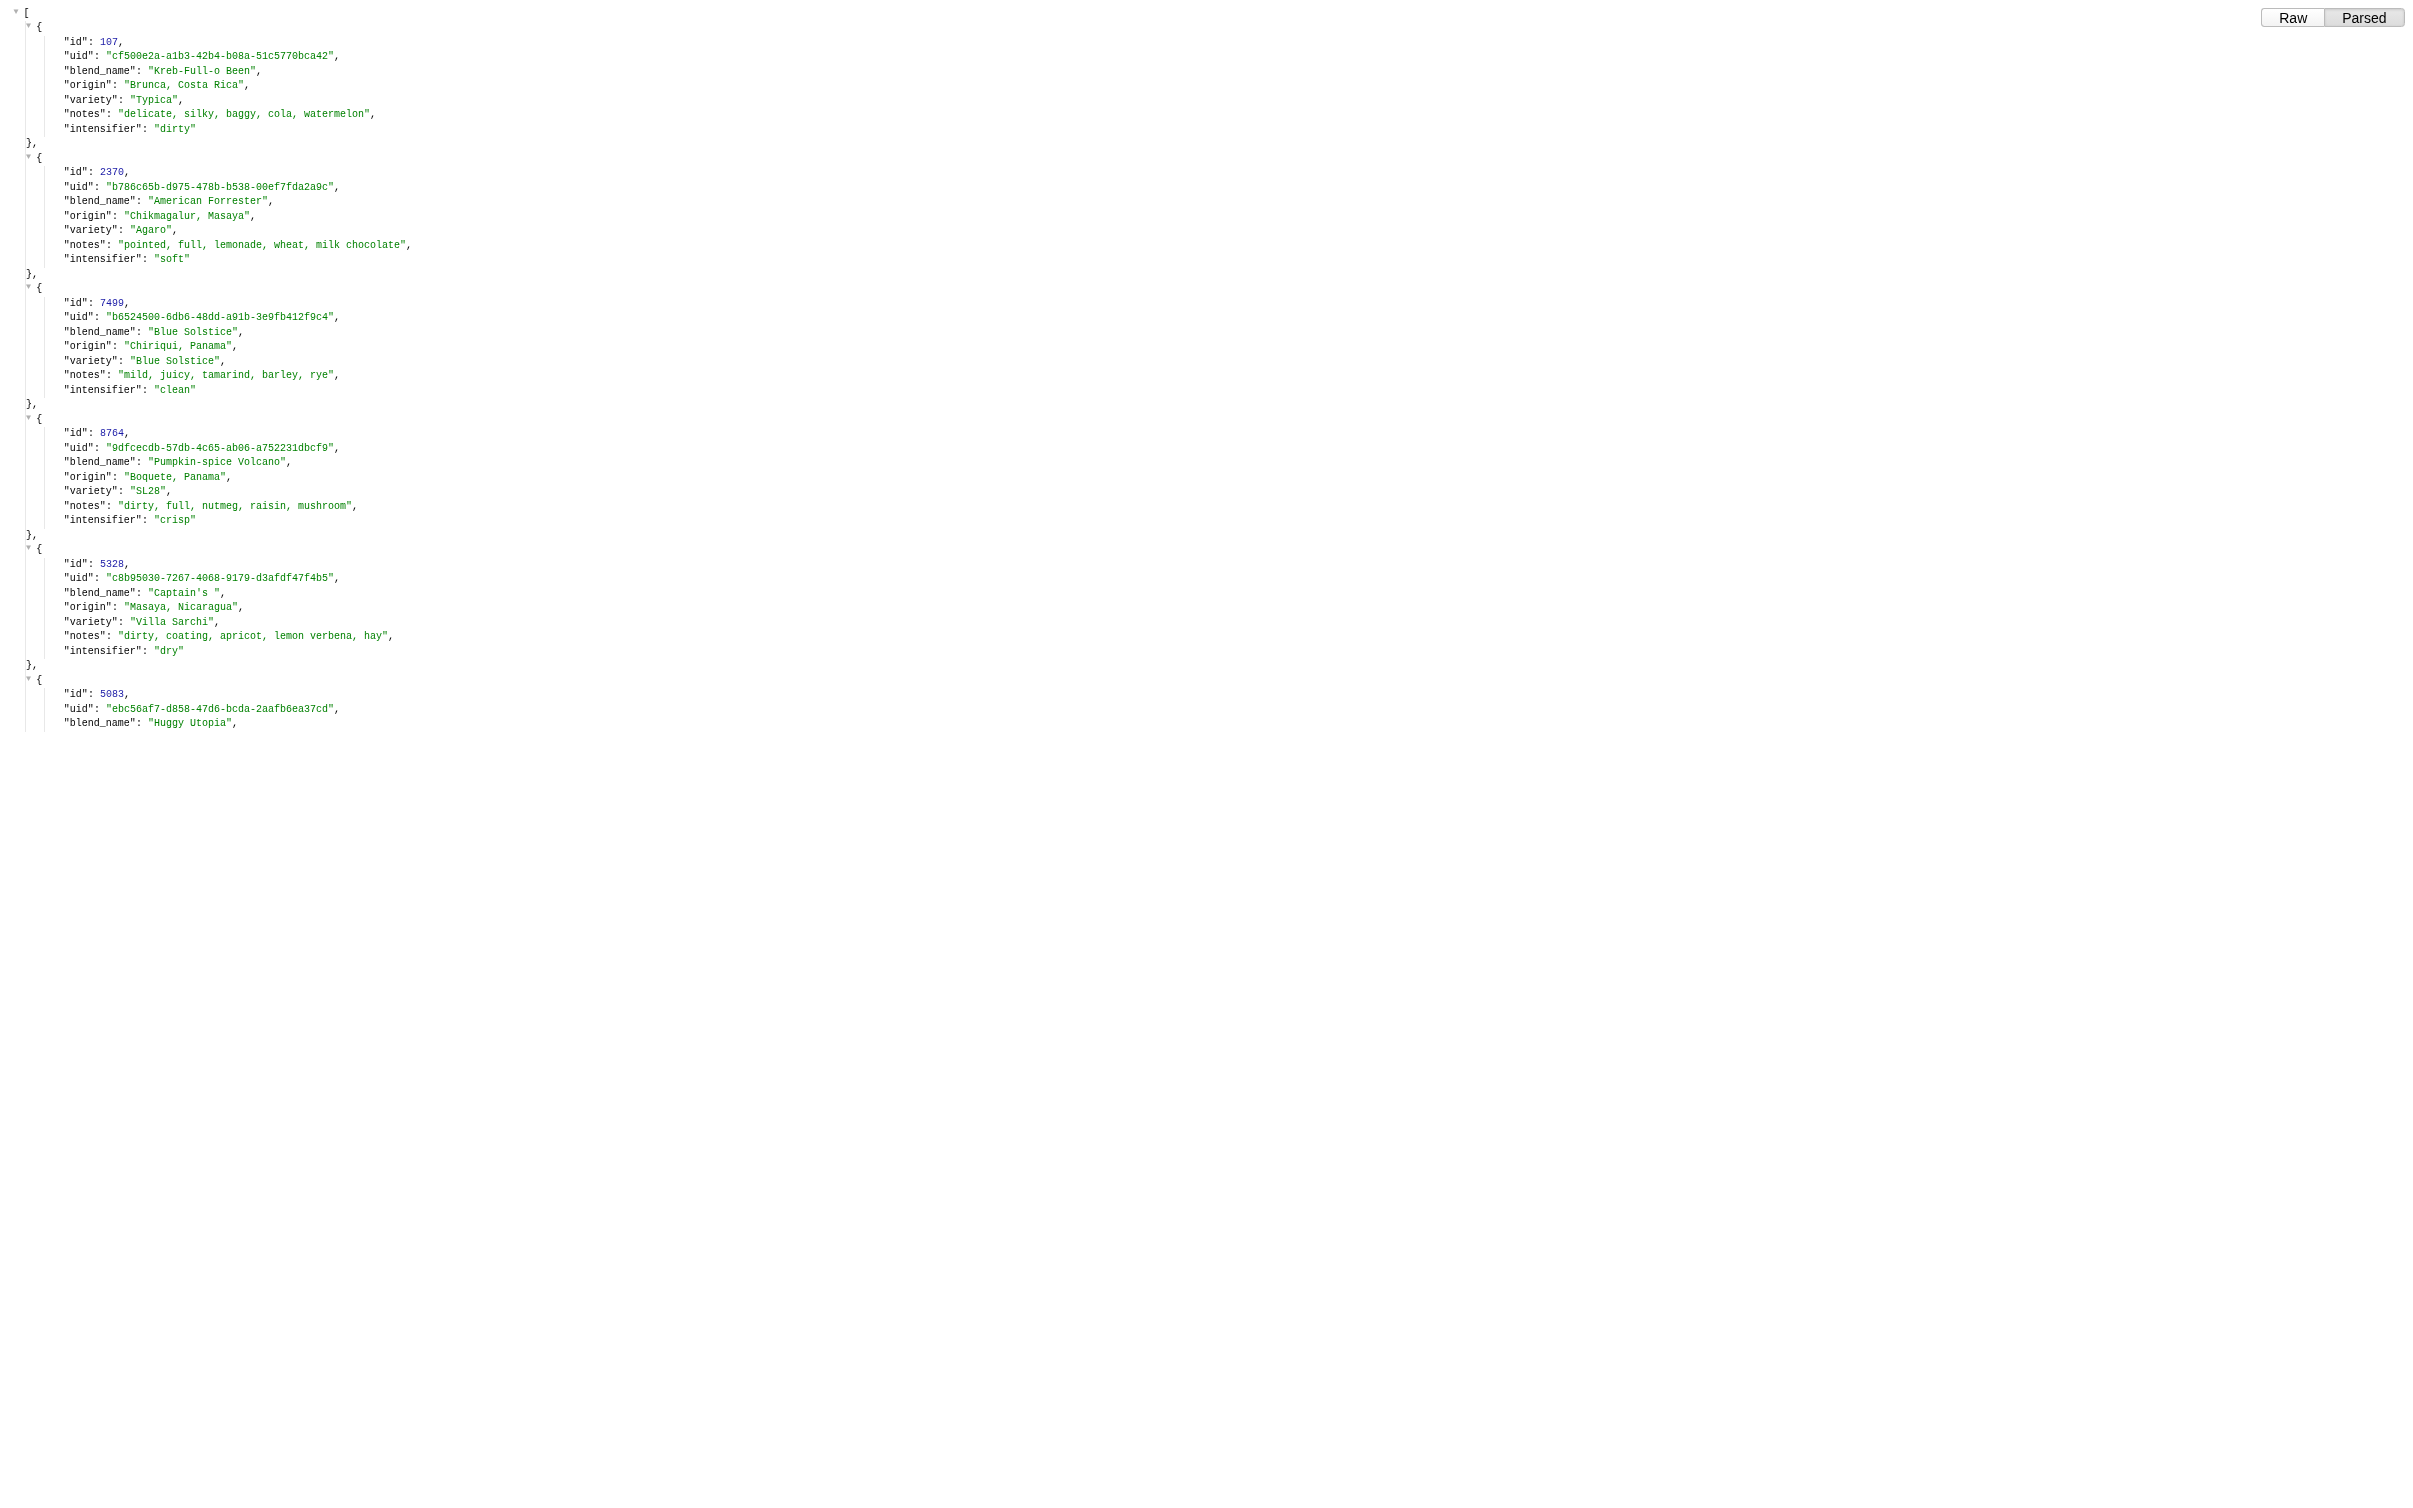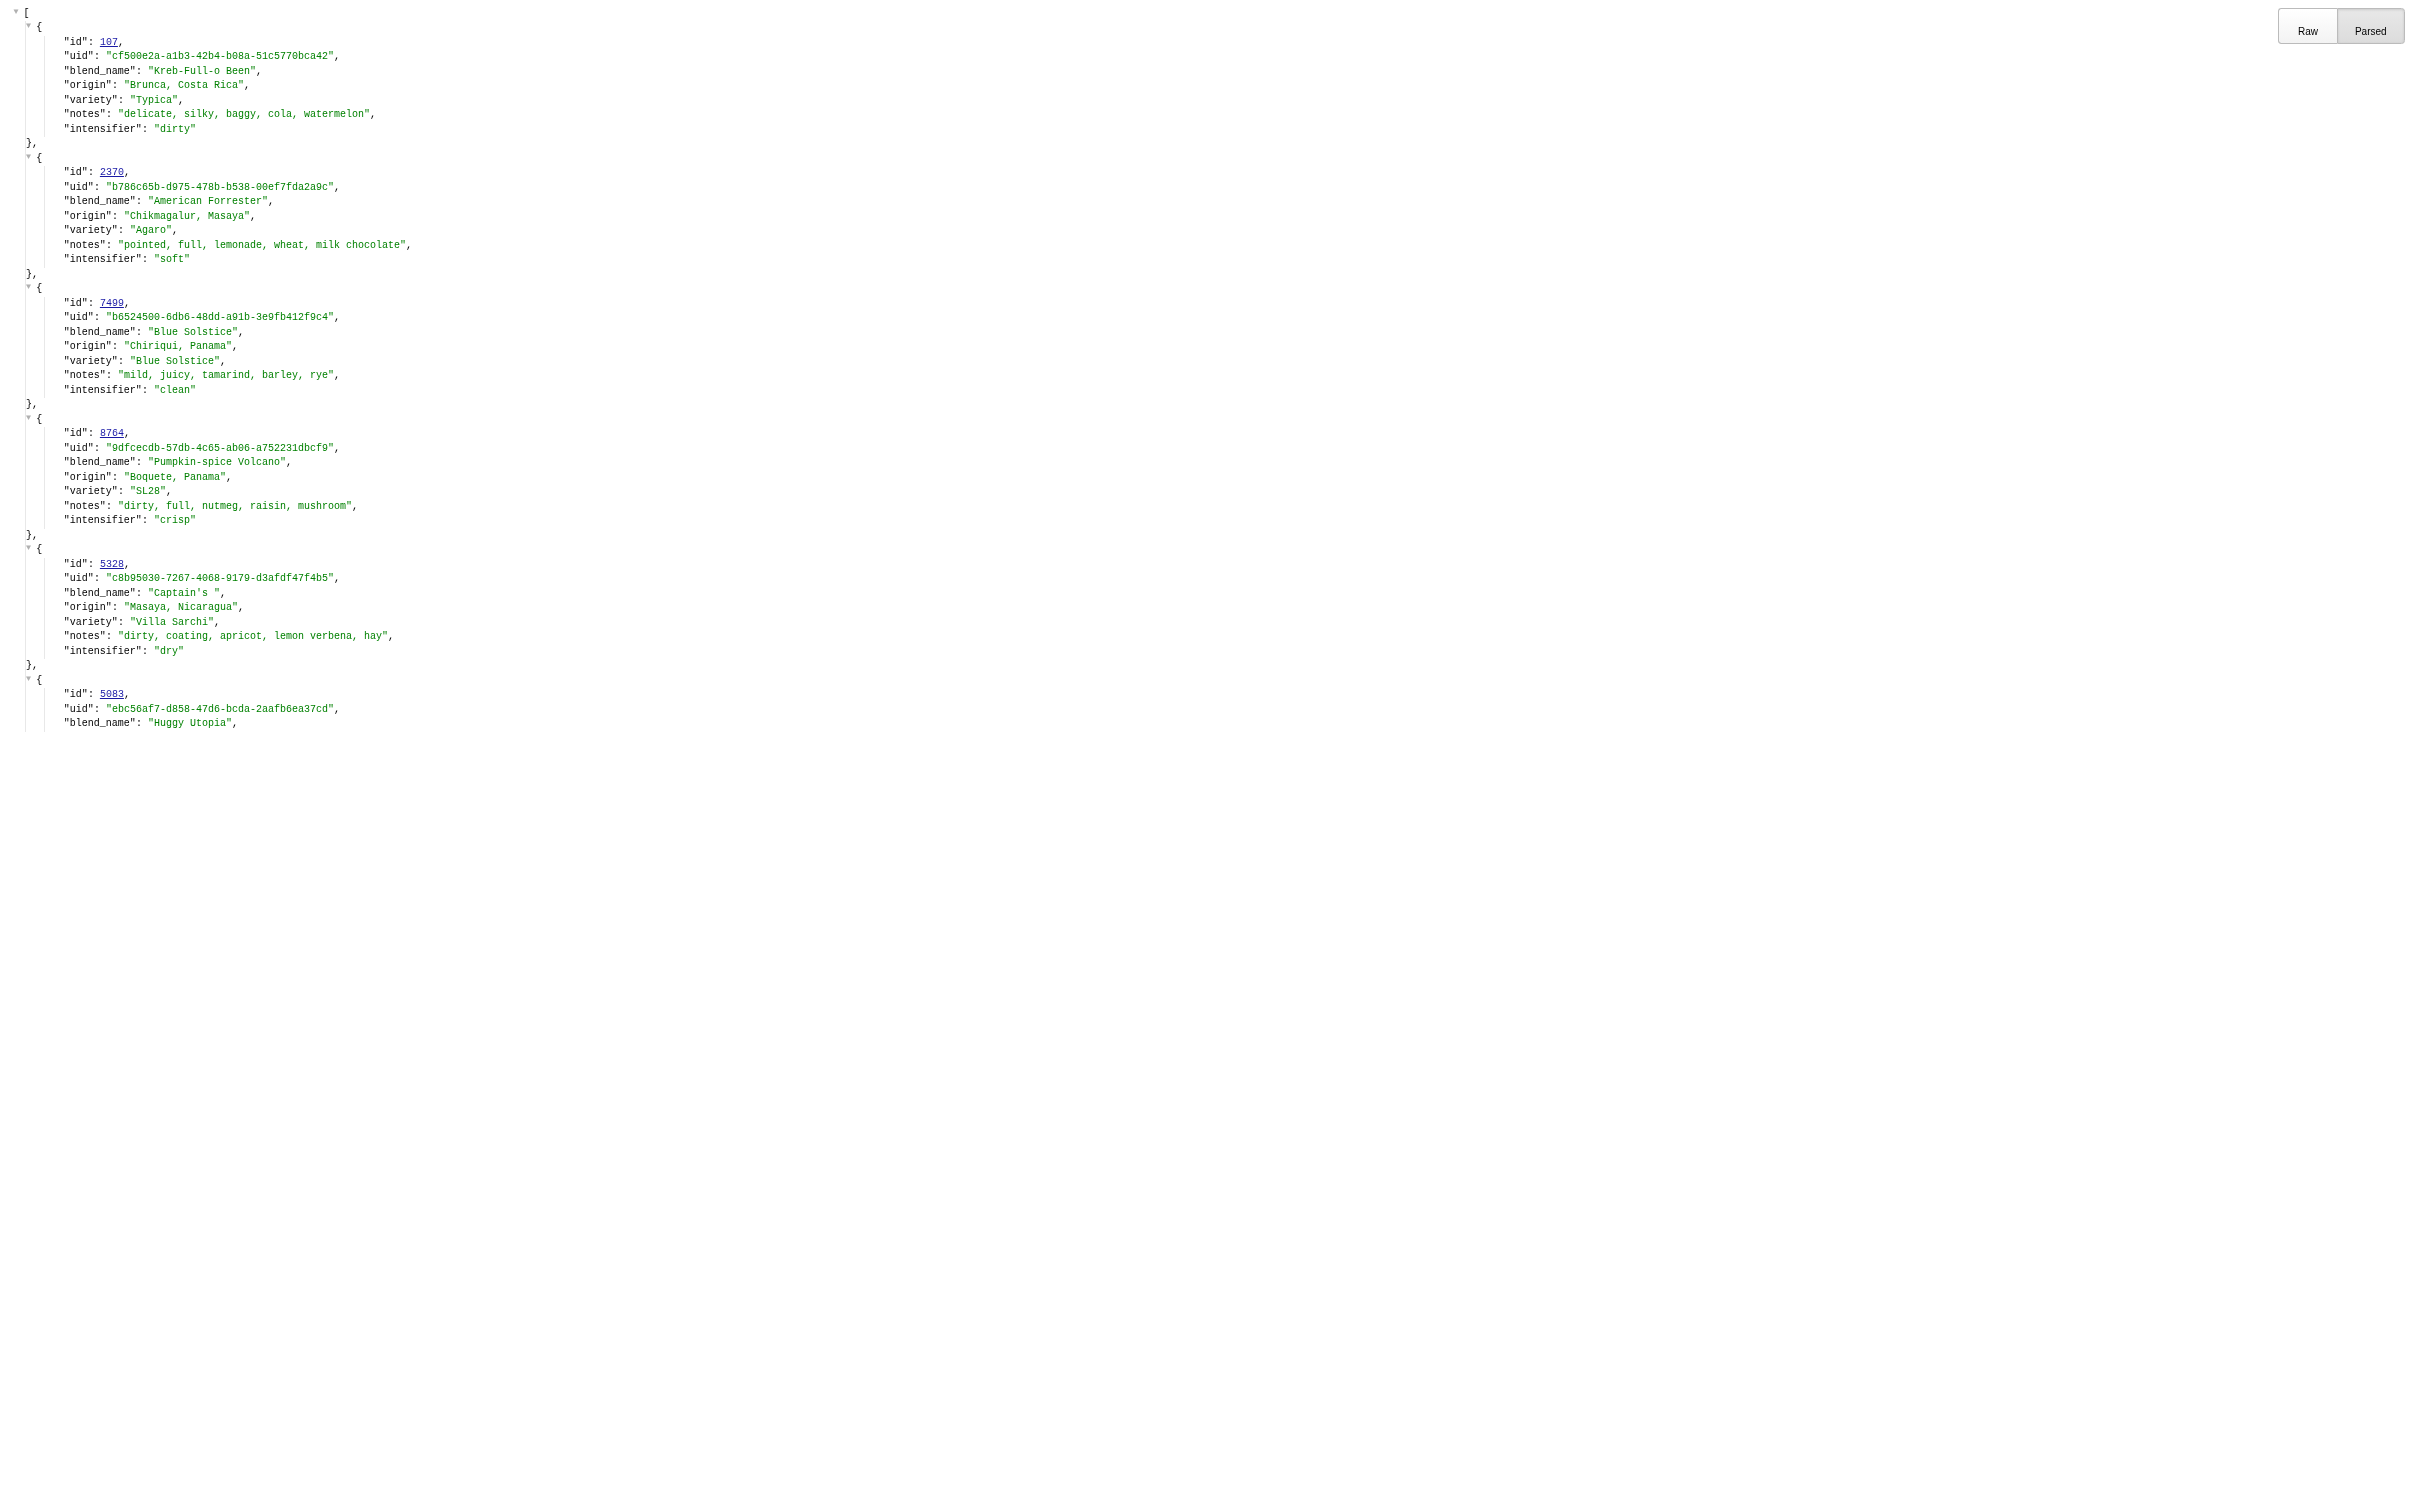--- a/index.html
+++ b/index.html
@@ -14,22 +14,22 @@
     }
     .toolbar {
       position: absolute;
       top: 8.4px;
       right: 8.4px;
       display: flex;
       z-index: 10;
     }
     .toolbar button {
       font-family: -apple-system, BlinkMacSystemFont, "Segoe UI", Arial, sans-serif;
-      font-size: 10px;
-      padding: 17px 17px;
+      font-size: 14px;
+      padding: 0 17px;
       background: linear-gradient(#ffffff, #f3f3f3);
       border: 0.8px solid #bbb;
       cursor: pointer;
       height: 18.4px;
       min-width: 59px;
     }
     .toolbar button:first-child { border-radius: 3.4px 0 0 3.4px; border-right: none; }
     .toolbar button:last-child { border-radius: 0 3.4px 3.4px 0; text-align: center; }
     .toolbar button.active {
       background: linear-gradient(#e8e8e8, #dcdcdc);
@@ -41,21 +41,21 @@
       width: 8.4px;
       margin-right: 1.7px;
       color: #b0b0b0;
       font-size: 8.4px;
       cursor: pointer;
       vertical-align: middle;
       transform: translateY(-0.8px);
     }
     .punct { color: #000; }
     .key { color: #000; }
-    .num { color: #1a1aa6; text-decoration: underline; }
+    .num { color: #1a1aa6; }
     .str { color: #008000; }
     .collapsible {
       position: relative;
       border-left: 0.8px solid #e8e8e8;
       margin-left: 3.4px;
       padding-left: 0;
     }
     .kv-line { padding-left: 18.4px; }
     .root-line { padding-left: 1.7px; }
     #tree-root { padding-left: 6.7px; }

